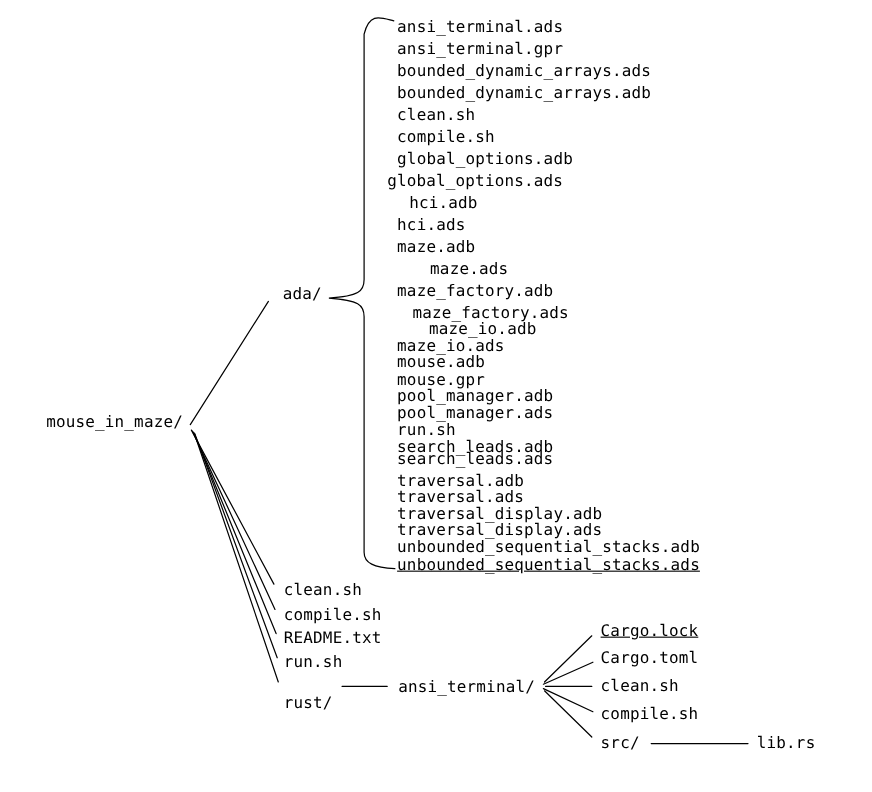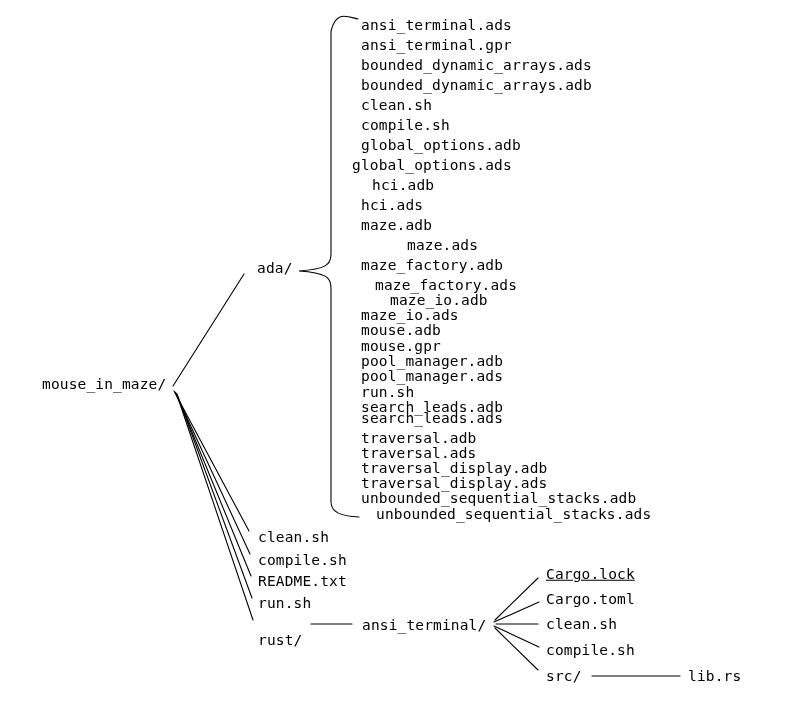--- a/index.html
+++ b/index.html
@@ -68,38 +68,38 @@
       <span class="lbl" style="left: 361px; top: 45px;">ansi_terminal.gpr</span>
       <span class="lbl" style="left: 361px; top: 65px;">bounded_dynamic_arrays.ads</span>
       <span class="lbl" style="left: 361px; top: 85px;">bounded_dynamic_arrays.adb</span>
       <span class="lbl" style="left: 361px; top: 105px;">clean.sh</span>
       <span class="lbl" style="left: 361px; top: 125px;">compile.sh</span>
       <span class="lbl" style="left: 361px; top: 145px;">global_options.adb</span>
       <span class="lbl" style="left: 352px; top: 165px;">global_options.ads</span>
       <span class="lbl" style="left: 361px; top: 185px; margin-left: 11px;">hci.adb</span>
       <span class="lbl" style="left: 361px; top: 205px;">hci.ads</span>
       <span class="lbl" style="left: 361px; top: 225px;">maze.adb</span>
-      <span class="lbl" style="left: 361px; top: 245px; padding-left: 46px;">maze.ads</span>
+      <span class="lbl" style="left: 345px; top: 245px; padding-left: 46px;">maze.ads</span>
       <span class="lbl" style="left: 361px; top: 265px;">maze_factory.adb</span>
       <span class="lbl" style="left: 361px; top: 285px; margin-left: 14px;">maze_factory.ads</span>
       <span class="lbl" style="left: 361px; top: 300px; margin-left: 29px;">maze_io.adb</span>
       <span class="lbl" style="left: 361px; top: 315px;">maze_io.ads</span>
       <span class="lbl" style="left: 361px; top: 330px;">mouse.adb</span>
       <span class="lbl" style="left: 361px; top: 346px;">mouse.gpr</span>
       <span class="lbl" style="left: 361px; top: 361px;">pool_manager.adb</span>
       <span class="lbl" style="left: 361px; top: 376px;">pool_manager.ads</span>
       <span class="lbl" style="left: 361px; top: 392px;">run.sh</span>
       <span class="lbl" style="left: 361px; top: 407px;">search_leads.adb</span>
       <span class="lbl" style="left: 361px; top: 418px;">search_leads.ads</span>
       <span class="lbl" style="left: 361px; top: 438px;">traversal.adb</span>
       <span class="lbl" style="left: 361px; top: 453px;">traversal.ads</span>
       <span class="lbl" style="left: 361px; top: 468px;">traversal_display.adb</span>
       <span class="lbl" style="left: 361px; top: 483px;">traversal_display.ads</span>
       <span class="lbl" style="left: 361px; top: 498px;">unbounded_sequential_stacks.adb</span>
-      <span class="lbl" style="left: 376px; top: 514px;">unbounded_sequential_stacks.ads</span>
+      <span class="lbl" style="left: 361px; top: 514px; text-decoration: underline;">unbounded_sequential_stacks.ads</span>
     </div>
   <div id="root-files">
       <span class="lbl" style="left: 258px; top: 537px;">clean.sh</span>
       <span class="lbl" style="left: 258px; top: 560px;">compile.sh</span>
       <span class="lbl" style="left: 258px; top: 581px;">README.txt</span>
       <span class="lbl" style="left: 258px; top: 603px;">run.sh</span>
     </div>
   <div id="ansi-files">
       <span class="lbl" style="left: 546px; top: 574px; text-decoration: underline;">Cargo.lock</span>
       <span class="lbl" style="left: 546px; top: 599px;">Cargo.toml</span>

